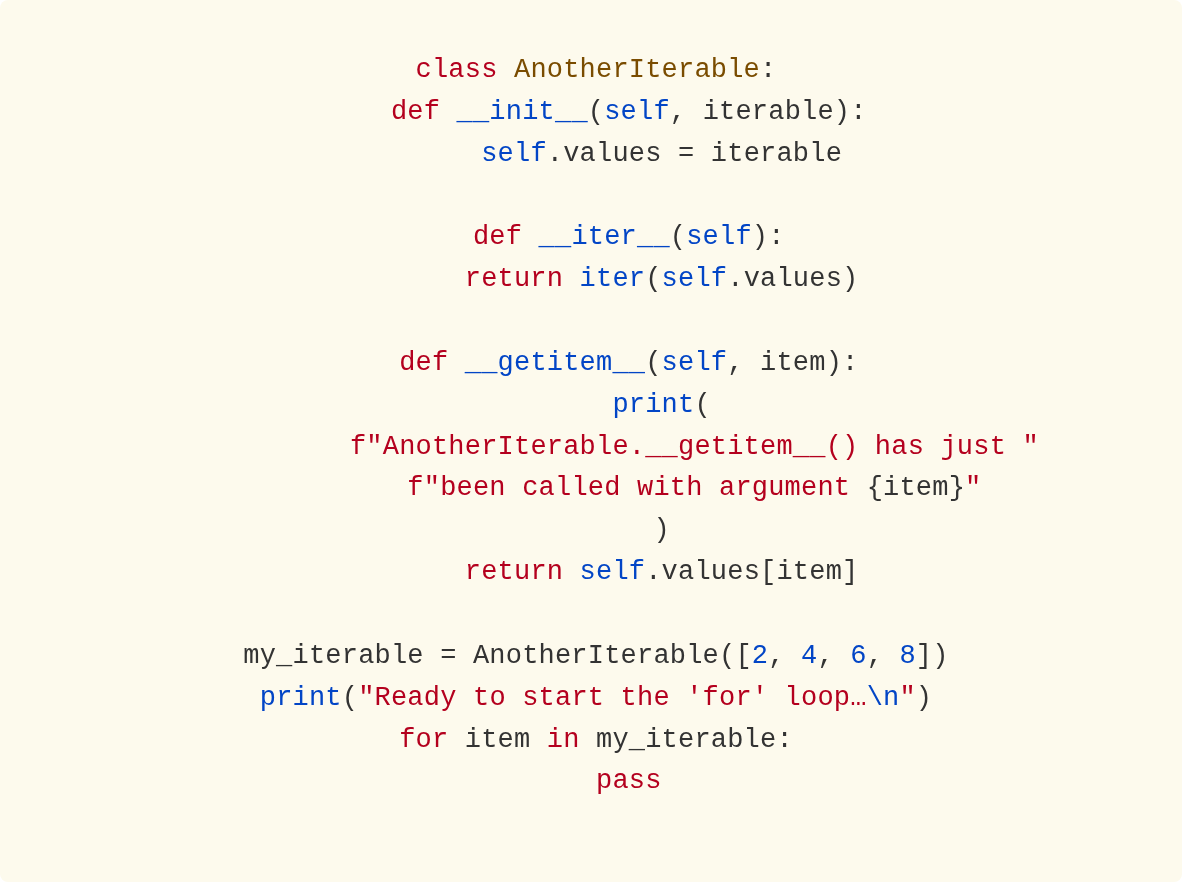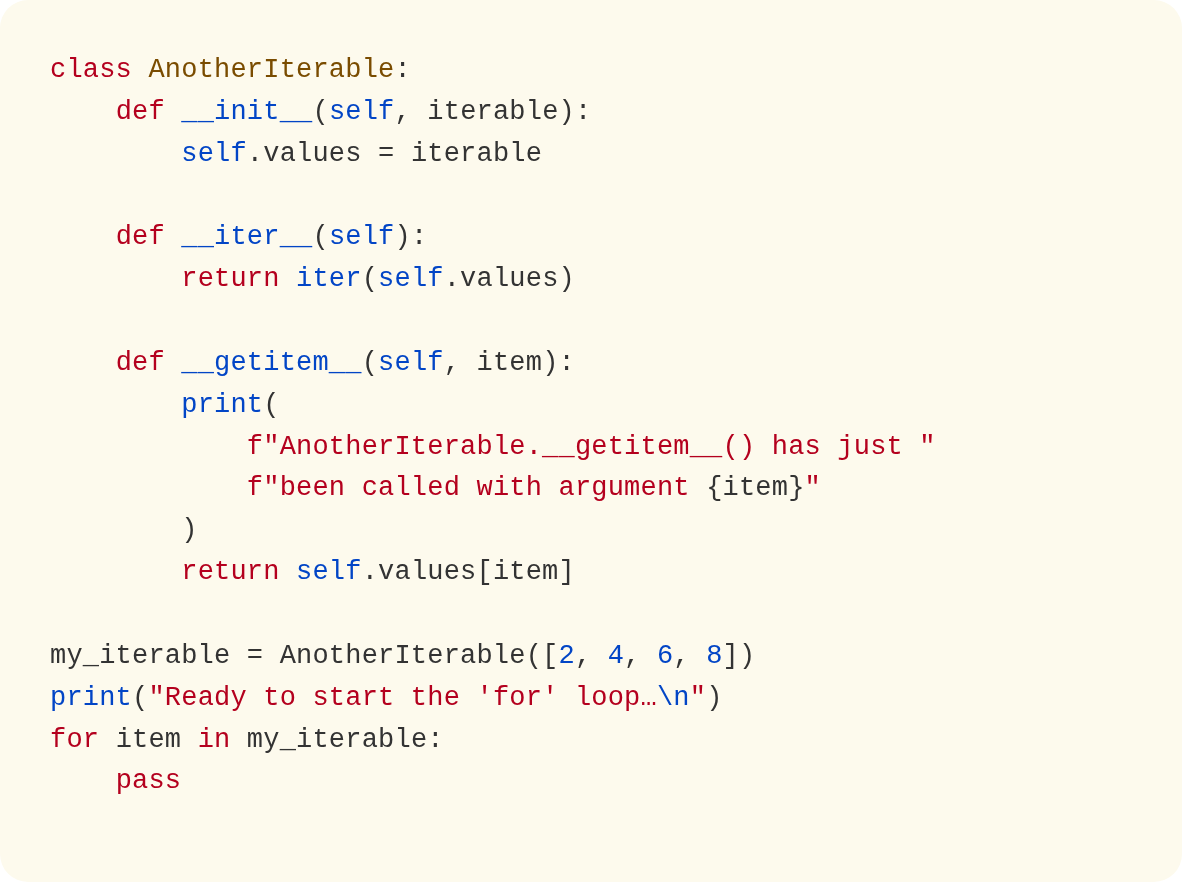--- a/index.html
+++ b/index.html
@@ -8,23 +8,24 @@
     width: 1182px;
     height: 882px;
     background: #ffffff;
     font-family: ui-monospace, "SF Mono", "Menlo", "Consolas", "Liberation Mono", monospace;
   }
   .code-card {
     box-sizing: border-box;
     width: 1182px;
     height: 882px;
     background: #fdfaed;
-    border-radius: 28px;
+    border-radius: 8px;
     padding: 50px 40px 50px 50px;
     overflow: hidden;
+    text-align: center;
   }
   pre.code {
     margin: 0;
     font-family: inherit;
     font-size: 27px;
     line-height: 1.55;
     white-space: pre;
     color: #333333;
     letter-spacing: 0.2px;
   }

